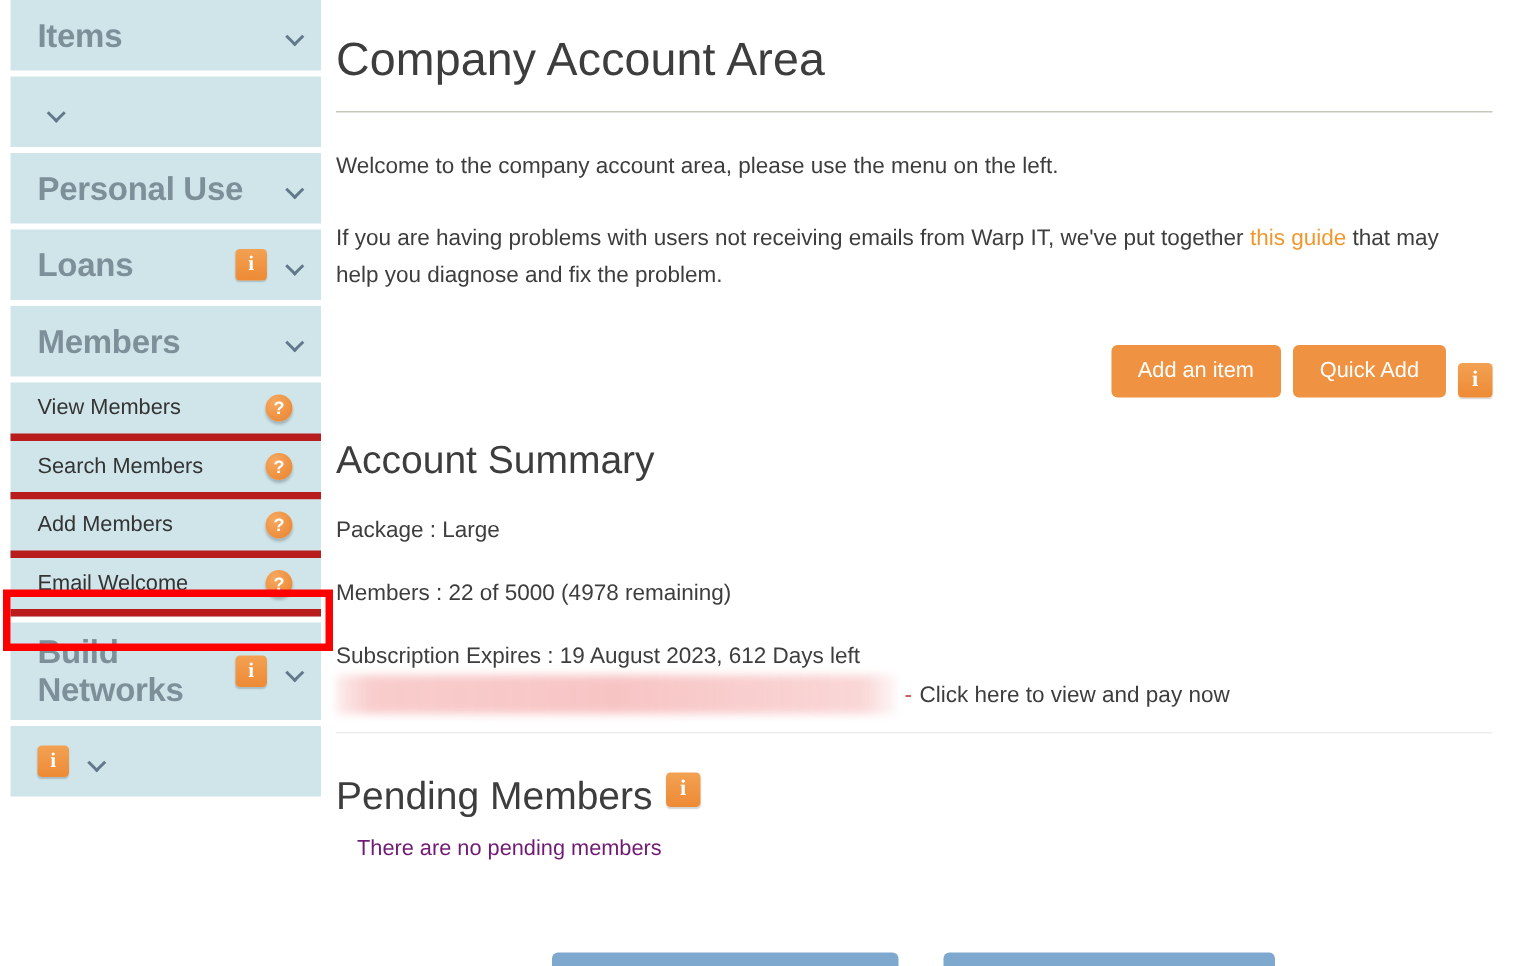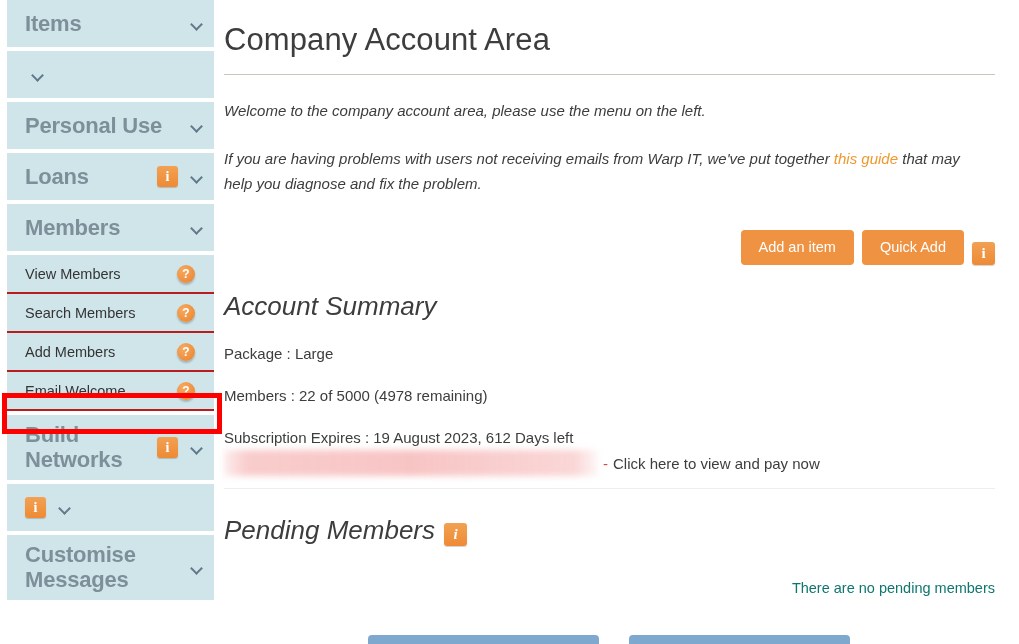--- a/index.html
+++ b/index.html
@@ -65,21 +65,21 @@
     line-height: 1.12;
   }
   .nav-sub {
     background: #cfe5ea;
     height: 39px;
     display: flex;
     align-items: center;
     padding: 0 10px 0 18px;
     box-sizing: border-box;
     cursor: pointer;
-    border-bottom: 2px solid #b91c1c;
+    border-bottom: 5px solid #b91c1c;
     position: relative;
   }
   .nav-sub .label {
     font-size: 14.5px;
     color: #343434;
     flex: 1 1 auto;
   }
   .sub-wrap {
     padding-left: 7px;
     margin-bottom: 4px;
@@ -186,21 +186,20 @@
   }
   .rule.light {
     border-top: 1px solid #eeeeee;
   }
   p.body-text {
     font-size: 15px;
     color: #3d3d3d;
     margin: 24px 0 0 0;
     line-height: 1.62;
     max-width: 745px;
-    font-style: italic;
   }
   a.inline-link {
     color: #f0982d;
     text-decoration: none;
   }
 
   .button-row {
     display: flex;
     justify-content: flex-end;
     align-items: flex-end;
@@ -219,23 +218,22 @@
     cursor: pointer;
     line-height: 1.2;
   }
 
   h2.section-title {
     font-size: 26px;
     font-weight: normal;
     color: #3d3d3d;
     margin: 26px 0 0 0;
     display: flex;
-    align-items: flex-end;
+    align-items: flex-start;
     gap: 9px;
-    font-style: italic;
   }
   p.summary-line {
     font-size: 15px;
     color: #3d3d3d;
     margin: 21px 0 0 0;
     line-height: 1.4;
   }
   .redacted-row {
     display: flex;
     align-items: center;
@@ -258,23 +256,22 @@
   .pay-dash {
     color: #d24a43;
     font-size: 15px;
   }
   .pay-text {
     font-size: 15px;
     color: #3d3d3d;
   }
   .pending-empty {
     font-size: 14.5px;
-    color: #0f766e;
-    margin: 34px 0 0 14px;
-    text-align: right;
+    color: #701a75;
+    margin: 12px 0 0 14px;
   }
   .bottom-buttons {
     position: absolute;
     left: 154px;
     bottom: 0;
     display: flex;
     gap: 30px;
   }
   .btn-blue {
     width: 231px;
@@ -360,26 +357,20 @@
       </div>
     </div>
 
     <div class="nav-group">
       <div class="nav-top">
         <span class="info-badge">i</span>
         <span class="chevron"></span>
       </div>
     </div>
 
-    <div class="nav-group">
-      <div class="nav-top two-line">
-        <span class="label">Customise Messages</span>
-        <span class="chevron"></span>
-      </div>
-    </div>
 
     <div class="highlight-box" style="left:2px; top:393px; width:220px; height:41px;"></div>
   </nav>
 
   <main class="main">
 
     <h1 class="page-title">Company Account Area</h1>
     <hr class="rule">
 
     <p class="body-text">Welcome to the company account area, please use the menu on the left.</p>

